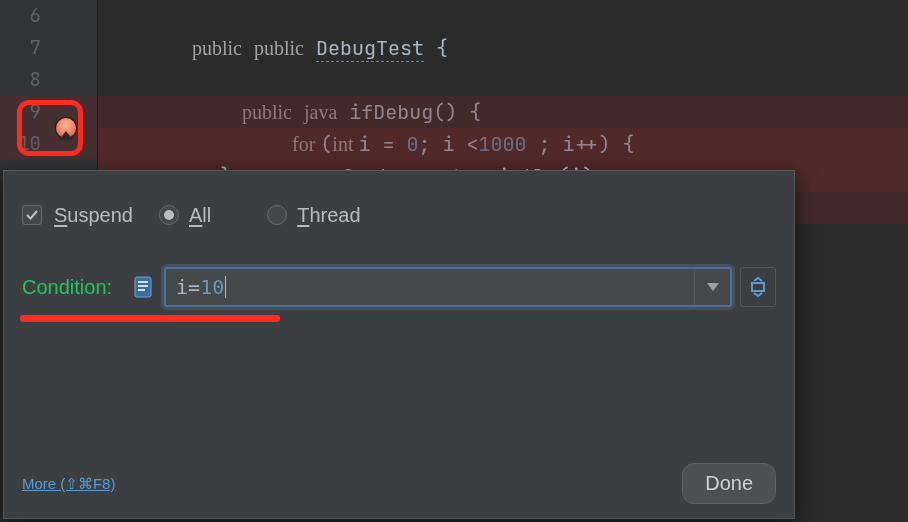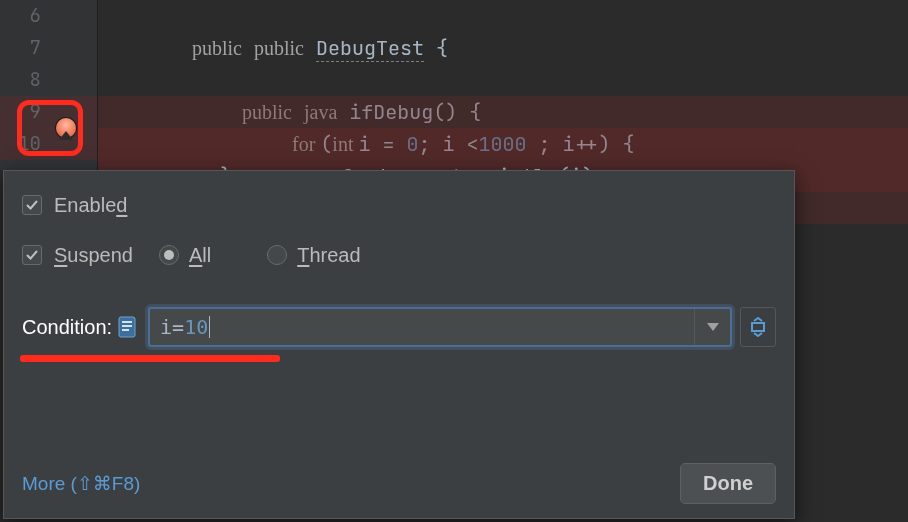--- a/index.html
+++ b/index.html
@@ -106,21 +106,21 @@
   }
   .radio.sel::after{
     content:"";width:10px;height:10px;border-radius:50%;
     background:#bdbdbd;
   }
   .cond-row {
     display:flex; align-items:center;
     margin-top:32px;
     position:relative;
   }
-  .cond-label { color:#ffffff; margin-right:6px; }
+  .cond-label { color:#22c55e; margin-right:22px; }
   .cond-icon {
     width:20px;height:22px;
     margin-right:10px;
     display:inline-block;
   }
   .cond-input-wrap {
     display:flex;align-items:center;
     flex:1;
     border:2px solid #4a6e95;
     background:#45494a;
@@ -157,30 +157,29 @@
     position:absolute;
     height:7px;background:#ff2b1f;
     left:-2px; width:260px; top:48px;
     border-radius:3px;
   }
   .footer{
     position:absolute;left:18px;right:18px;bottom:14px;
     display:flex;align-items:center;justify-content:space-between;
   }
   .more-link{
-    color:#5a9bd4;font-size:19px;
+    color:#5a9bd4;font-size:15px;text-decoration:underline;
   }
   .done-btn{
     background:#4c5052;
     border:1px solid #5e6163;
     color:#d0d0d0;
     padding:8px 22px;
-    border-radius:5px;
+    border-radius:12px;
     font-size:20px;
-    font-weight:bold;
   }
   .u { text-decoration: underline; text-underline-offset: 3px; }
 </style>
 </head>
 <body>
 
 <div class="editor">
   <div class="gutter">
     <span class="ln" style="top:0px">6</span>
     <span class="ln" style="top:32px">7</span>
@@ -208,30 +207,20 @@
       <span>System.</span><span class="staticf">out</span><span>.println(i);</span>
     </div>
     <div class="cl" style="top:160px;padding-left:122px;">}</div>
   </div>
 
   <div class="red-box" style="left:17px;top:100px;width:66px;height:56px;"></div>
 </div>
 
 <div class="popup">
 
-  <div class="row">
-    <span class="chk">
-      <svg viewBox="0 0 14 14">
-          <polyline points="2,7 5.5,10.5 12,3" fill="none" stroke="#bfbfbf" stroke-width="2"></polyline>
-        </svg>
-    </span>
-    <span>
-      <span>Enable</span><span class="u">d</span>
-    </span>
-  </div>
 
   <div class="row" style="margin-top:10px;">
     <span class="chk">
       <svg viewBox="0 0 14 14">
           <polyline points="2,7 5.5,10.5 12,3" fill="none" stroke="#bfbfbf" stroke-width="2"></polyline>
         </svg>
     </span>
     <span>
       <span class="u">S</span><span>uspend</span>
     </span>

